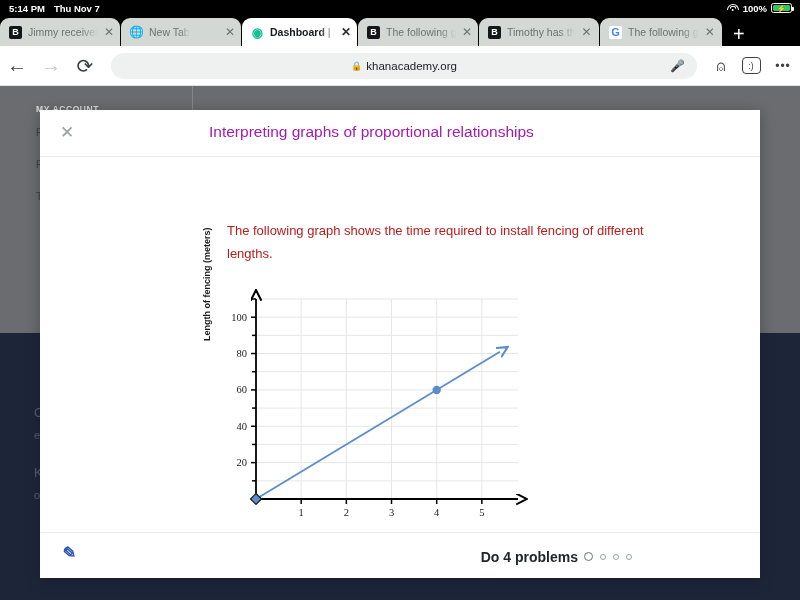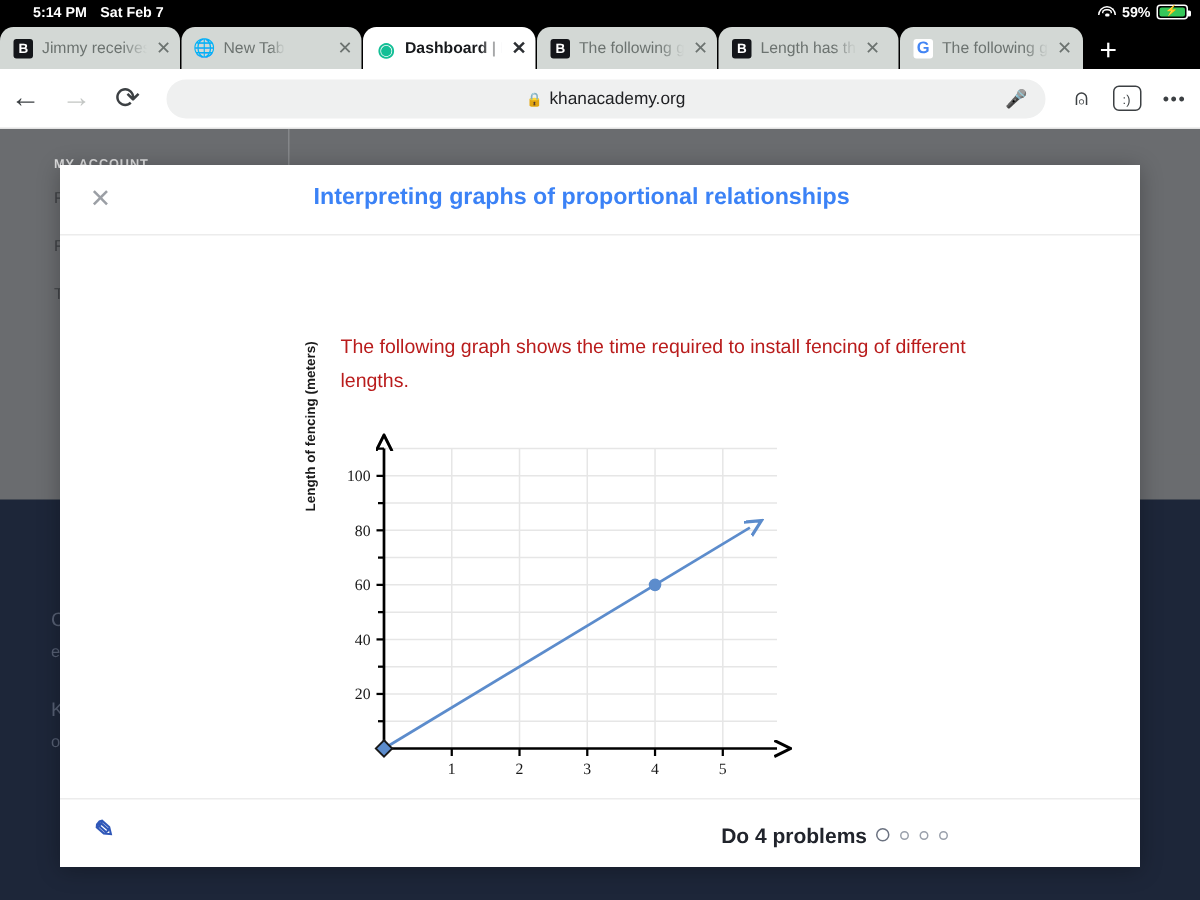--- a/index.html
+++ b/index.html
@@ -11,21 +11,21 @@
   }
   #screen { position: relative; width: 800px; height: 600px; overflow: hidden; }
 
   
   .statusbar {
     position: absolute; top: 0; left: 0; width: 800px; height: 16px;
     background: #000; color: #fff;
     font-size: 9.5px; font-weight: bold;
     display: flex; align-items: center;
   }
-  .sb-left { display: flex; align-items: center; gap: 9px; padding-left: 22px; }
+  .sb-left { display: flex; align-items: center; gap: 9px; padding-left: 9px; }
   .sb-right { position: absolute; right: 8px; display: flex; align-items: center; gap: 4px; }
   .wifi-icon { display: inline-block; width: 12px; height: 9px; position: relative; }
   .wifi-icon i {
     position: absolute; border: 1.3px solid #fff; border-bottom: none;
     border-radius: 50% 50% 0 0 / 100% 100% 0 0; left: 50%; transform: translateX(-50%);
   }
   .wifi-icon i:nth-child(1){ width: 12px; height: 6px; top: 0; }
   .wifi-icon i:nth-child(2){ width: 7px; height: 3.5px; top: 2.4px; }
   .wifi-icon i:nth-child(3){ width: 2.6px; height: 2.6px; top: 5.2px; background:#fff; border-radius:50%; border:none;}
   .batt { display:inline-block; width: 21px; height: 10px; border: 1px solid #fff; border-radius: 2.5px; position: relative; }
@@ -105,21 +105,21 @@
   .footer-links { position:absolute; top:288px; width:800px; display:flex; font-size: 8.5px; color:#5b6476; }
 
   
   .modal {
     position: absolute; left: 40px; top: 110px; width: 720px; height: 468px;
     background: #fff; box-shadow: 0 2px 14px rgba(0,0,0,0.28);
   }
   .modal-head { height: 47px; border-bottom: 1px solid #ececec; position: relative; }
   .modal-close { position:absolute; left: 17px; top: 13px; width: 20px; height: 20px;
                  color: #9b9fa5; font-size: 17px; line-height: 20px; text-align:center; font-weight: 300; }
-  .modal-title { position:absolute; left: 169px; top: 13px; font-size: 15.5px; font-weight: bold; color: #3b82f6; }
+  .modal-title { position:absolute; left: 169px; top: 13px; font-size: 15.5px; font-weight: normal; color: #a21caf; }
   .modal-body { position: relative; height: 375px; }
   .prompt { position:absolute; left: 167px; top: 62px; width: 430px;
             font-size: 13px; color: #b91c1c; line-height: 23px; margin-left: 20px; }
 
   
   .chart { position: absolute; left: 168px; top: 132px; width: 320px; height: 255px; }
   .ylabel {
     position:absolute; left: -6px; top: 52px;
     transform: rotate(-90deg); transform-origin: left top;
     font-size: 9px; font-weight: bold; color: #1a1a1a; white-space: nowrap;
@@ -140,29 +140,29 @@
                font-size: 12px; font-family: "Liberation Sans", sans-serif; }
 </style>
 </head>
 <body>
 
 <div id="screen">
 
   <div class="statusbar">
     <div class="sb-left">
       <span>5:14 PM</span>
-      <span>Sat Feb 7</span>
+      <span>Thu Nov 7</span>
     </div>
     <div class="sb-right">
       <span class="wifi-icon">
           <i></i>
           <i></i>
           <i></i>
         </span>
-      <span style="font-size:9.5px">59%</span>
+      <span style="font-size:9.5px">100%</span>
       <span class="batt">
         <span class="fill"></span>
           <span class="bolt">⚡</span>
       </span>
     </div>
   </div>
 
   <div class="tabstrip">
     <div class="tab" style="width:120px">
       <span class="fav fav-brainly">B</span>
@@ -179,21 +179,21 @@
       <span class="tlabel">Dashboard | Kh</span>
       <span class="tclose">✕</span>
     </div>
     <div class="tab" style="width:120px">
       <span class="fav fav-brainly">B</span>
       <span class="tlabel">The following g</span>
       <span class="tclose">✕</span>
     </div>
     <div class="tab" style="width:120px">
       <span class="fav fav-brainly">B</span>
-      <span class="tlabel">Length has th</span>
+      <span class="tlabel">Timothy has th</span>
       <span class="tclose">✕</span>
     </div>
     <div class="tab" style="width:122px">
       <span class="fav fav-google">G</span>
       <span class="tlabel">The following g</span>
       <span class="tclose">✕</span>
     </div>
     <span class="newtab-btn">+</span>
   </div>
 

